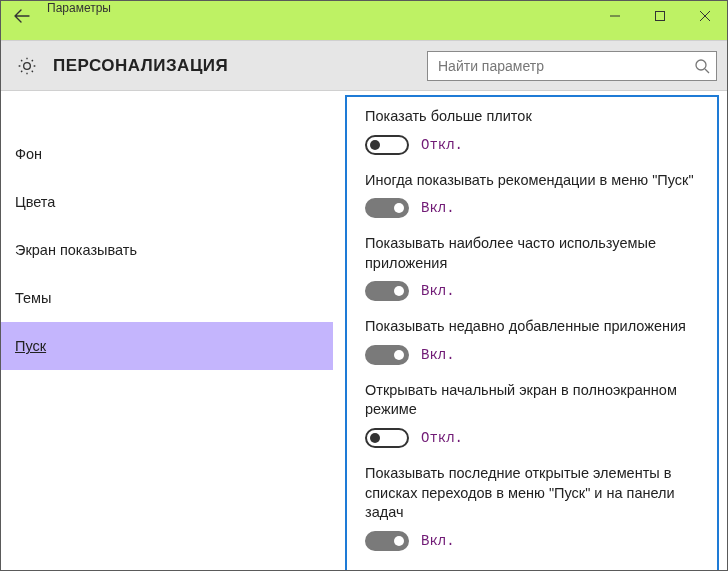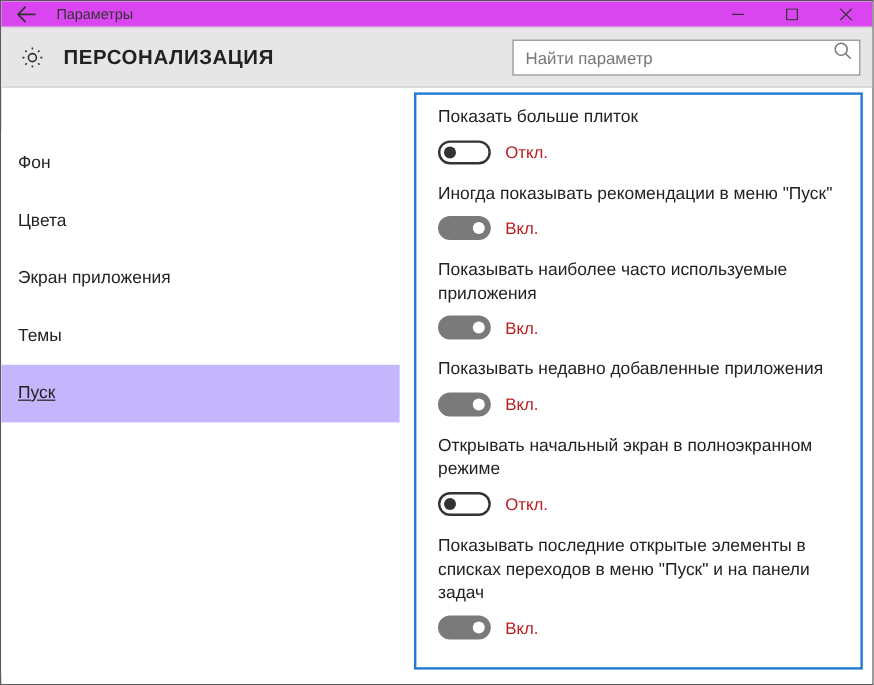--- a/index.html
+++ b/index.html
@@ -1,39 +1,39 @@
 <!DOCTYPE html>
 <html><head>
 <meta charset="utf-8">
 <style>
   * { margin: 0; padding: 0; box-sizing: border-box; font-family: "Segoe UI", Tahoma, sans-serif; }
   body { width: 728px; height: 571px; background: #ffffff; overflow: hidden; border: 1px solid #5a5a5a; }
 
   .titlebar {
-    height: 22px; display: flex; align-items: center;
-    background: #d946ef; border-bottom: 1px solid #d0d0d0;
+    height: 40px; display: flex; align-items: flex-start;
+    background: #bef264; border-bottom: 1px solid #d0d0d0;
   }
   .back-btn {
     width: 42px; height: 30px; display: flex; align-items: center; justify-content: center;
     cursor: pointer;
   }
   .title-text { font-size: 12px; color: #333; margin-left: 4px; }
   .win-controls { margin-left: auto; display: flex; }
   .win-btn { width: 45px; height: 30px; display: flex; align-items: center; justify-content: center; cursor: pointer; }
 
   .header-row {
     height: 50px; background: #e6e6e6; display: flex; align-items: center;
     padding: 0 10px 0 12px; border-bottom: 1px solid #d0d0d0;
   }
   .gear { width: 28px; display: flex; align-items: center; justify-content: center; }
   .page-heading { font-size: 17px; font-weight: 700; letter-spacing: 0.5px; margin-left: 12px; color: #222; }
   .search-box {
     margin-left: auto; width: 290px; height: 30px;
     border: 1px solid #8a8a8a; background: #fff;
-    display: flex; padding: 0 6px 0 10px;
+    display: flex; align-items: center; padding: 0 6px 0 10px;
   }
   .search-box input {
     flex: 1; border: none; outline: none; font-size: 14px;
     background: transparent; color: #333;
   }
   .search-box input::placeholder { color: #777; }
 
   .main-area { display: flex; height: calc(571px - 30px - 50px - 2px); }
 
   .sidebar { width: 332px; background: #fff; padding-top: 4px; margin-top: 35px; }
@@ -54,21 +54,21 @@
   .toggle {
     width: 44px; height: 20px; border-radius: 10px; border: 2px solid #333;
     position: relative; cursor: pointer; background: #fff;
   }
   .toggle::after {
     content: ""; position: absolute; width: 10px; height: 10px; border-radius: 50%;
     background: #333; top: 3px; left: 3px;
   }
   .toggle.on { background: #7a7a7a; border-color: #7a7a7a; }
   .toggle.on::after { background: #fff; left: auto; right: 3px; }
-  .toggle-text { font-size: 14px; color: #b91c1c; }
+  .toggle-text { font-size: 14px; color: #701a75; font-family: Liberation Mono, monospace; }
 
   svg { display: block; }
 </style>
 </head>
 <body>
 
 <div class="titlebar">
   <div class="back-btn">
     <svg width="16" height="16" viewBox="0 0 16 16">
       <path d="M7 2 L1 8 L7 14 M1 8 H15" stroke="#333" stroke-width="1.4" fill="none" stroke-linecap="round" stroke-linejoin="round"></path>
@@ -114,21 +114,21 @@
 
 <div class="main-area">
   <div class="sidebar">
     <div class="nav-item">
       <span>Фон</span>
     </div>
     <div class="nav-item">
       <span>Цвета</span>
     </div>
     <div class="nav-item">
-      <span>Экран приложения</span>
+      <span>Экран показывать</span>
     </div>
     <div class="nav-item">
       <span>Темы</span>
     </div>
     <div class="nav-item selected">
       <span>Пуск</span>
     </div>
   </div>
 
   <div class="content">

